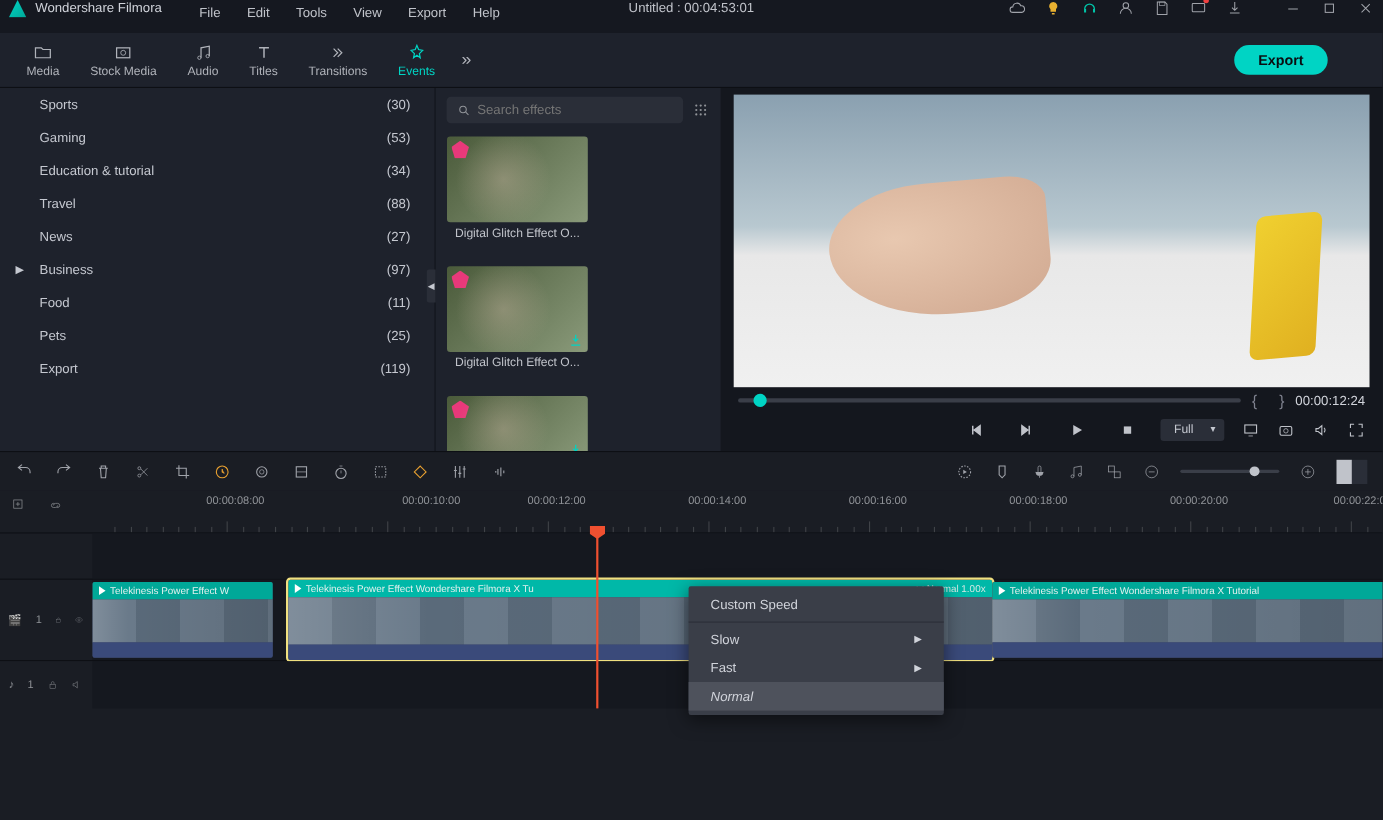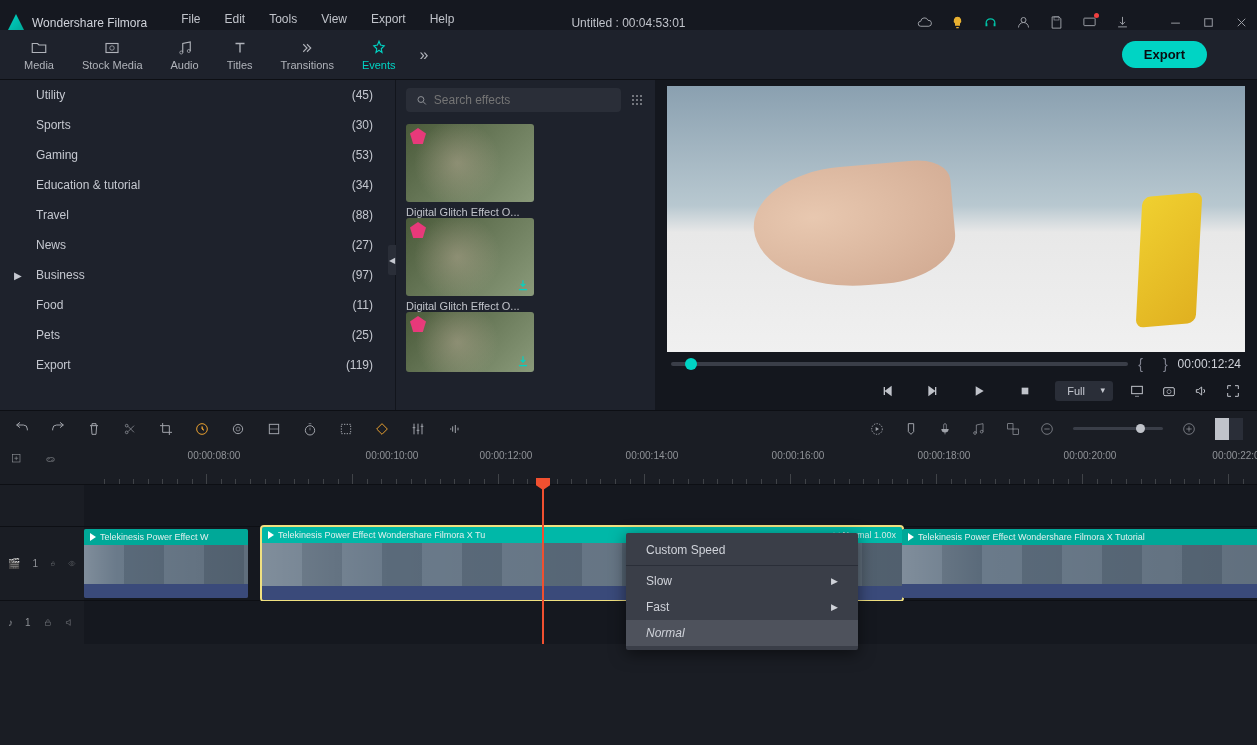--- a/index.html
+++ b/index.html
@@ -1,19 +1,19 @@
 <!DOCTYPE html>
 <html><head>
 <meta charset="utf-8">
 <style>
 * { margin: 0; padding: 0; box-sizing: border-box; font-family: -apple-system, 'Segoe UI', Arial, sans-serif; }
 body { background: #1a1d24; color: #c5c8d0; font-size: 12px; overflow: hidden; width: 1257px; height: 745px; }
 
 
-.titlebar { height: 30px; background: #151820; display: flex; align-items: flex-end; padding: 0 8px; gap: 4px; }
+.titlebar { height: 30px; background: #151820; display: flex; align-items: flex-start; padding: 0 8px; gap: 4px; }
 .titlebar .logo { width: 16px; height: 16px; background: linear-gradient(135deg, #00d4c4, #00a898); clip-path: polygon(50% 0, 100% 100%, 0 100%); margin-right: 4px; }
 .titlebar .app-name { font-size: 12px; color: #d0d3da; margin-right: 20px; }
 .titlebar .menu-item { padding: 4px 10px; cursor: pointer; color: #c0c3ca; font-size: 12px; }
 .titlebar .doc-title { position: absolute; left: 50%; transform: translateX(-50%); color: #c0c3ca; font-size: 12px; }
 .titlebar .right-icons { margin-left: auto; display: flex; gap: 18px; align-items: center; }
 .titlebar .ticon { width: 15px; height: 15px; cursor: pointer; color: #a0a3aa; display: flex; align-items: center; justify-content: center; }
 .titlebar .ticon svg { width: 15px; height: 15px; }
 .win-controls { display: flex; gap: 18px; margin-left: 20px; }
 
 
@@ -31,21 +31,21 @@
 .category-list { overflow-y: auto; }
 .cat-row { display: flex; justify-content: space-between; padding: 8px 22px 8px 36px; cursor: pointer; align-items: center; }
 .cat-row .chevron { position: absolute; left: 14px; font-size: 10px; }
 .cat-row.has-sub { position: relative; }
 
 .mid-panel { width: 260px; background: #1e222c; border-left: 1px solid #12151c; display: flex; flex-direction: column; position: relative; }
 .search-row { display: flex; align-items: center; padding: 8px 10px; gap: 8px; }
 .search-box { flex: 1; background: #2a2e38; border-radius: 4px; display: flex; align-items: center; padding: 5px 10px; gap: 6px; }
 .search-box input { background: transparent; border: none; color: #c0c3ca; outline: none; width: 100%; font-size: 12px; }
 .grid-icon { width: 16px; height: 16px; cursor: pointer; }
-.effects-list { overflow-y: auto; padding: 4px 10px; display: flex; flex-direction: column; gap: 0; }
+.effects-list { overflow-y: auto; padding: 4px 10px; display: flex; flex-direction: column; gap: 24px; text-align: center; }
 .effect-item { cursor: pointer; }
 .effect-thumb { width: 128px; height: 78px; background: linear-gradient(135deg, #4a5a3a, #6a7a5a, #8a9a7a); border-radius: 3px; position: relative; overflow: hidden; }
 .effect-thumb::after { content:''; position:absolute; inset:0; background: radial-gradient(circle at 40% 50%, rgba(200,180,160,0.4), transparent 50%); }
 .effect-thumb .gem { position: absolute; top: 4px; left: 4px; width: 16px; height: 16px; background: #e8397a; clip-path: polygon(50% 0, 100% 35%, 80% 100%, 20% 100%, 0 35%); }
 .effect-thumb .dl { position: absolute; bottom: 4px; right: 4px; width: 14px; height: 14px; }
 .effect-label { font-size: 11px; color: #c0c3ca; margin-top: 4px; white-space: nowrap; overflow: hidden; text-overflow: ellipsis; width: 128px; }
 .collapse-handle { position: absolute; left: -8px; top: 50%; width: 8px; height: 30px; background: #2a2e38; border-radius: 2px 0 0 2px; cursor: pointer; display:flex; align-items:center; justify-content:center; font-size:8px; }
 
 .preview-panel { flex: 1; background: #14171e; display: flex; flex-direction: column; padding: 6px 8px 4px; }
 .preview-video { flex: 1; background: linear-gradient(to bottom, #8aa0b0 0%, #b8c8d0 45%, #e8e8e8 55%, #f0f0f0 100%); position: relative; margin: 0 4px; }
@@ -226,24 +226,20 @@
       </svg>
       <span class="tlabel">Events</span>
     </div>
   <div class="more-icon">»</div>
   <div class="export-btn">Export</div>
 </div>
 
 <div class="main">
   <div class="left-panel">
     <div class="category-list" id="cat-list">
-        <div class="cat-row">
-          <span>Utility</span>
-          <span>(45)</span>
-        </div>
         <div class="cat-row">
           <span>Sports</span>
           <span>(30)</span>
         </div>
         <div class="cat-row">
           <span>Gaming</span>
           <span>(53)</span>
         </div>
         <div class="cat-row">
           <span>Education &amp; tutorial</span>

